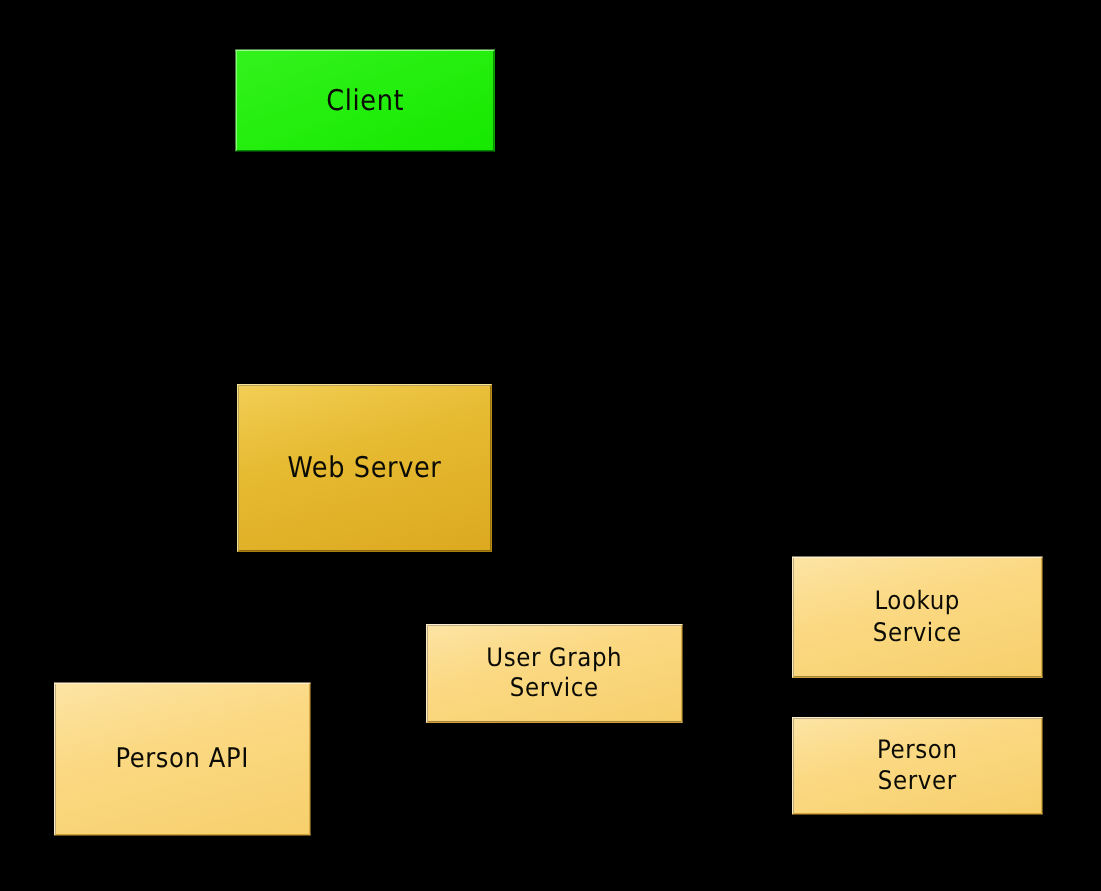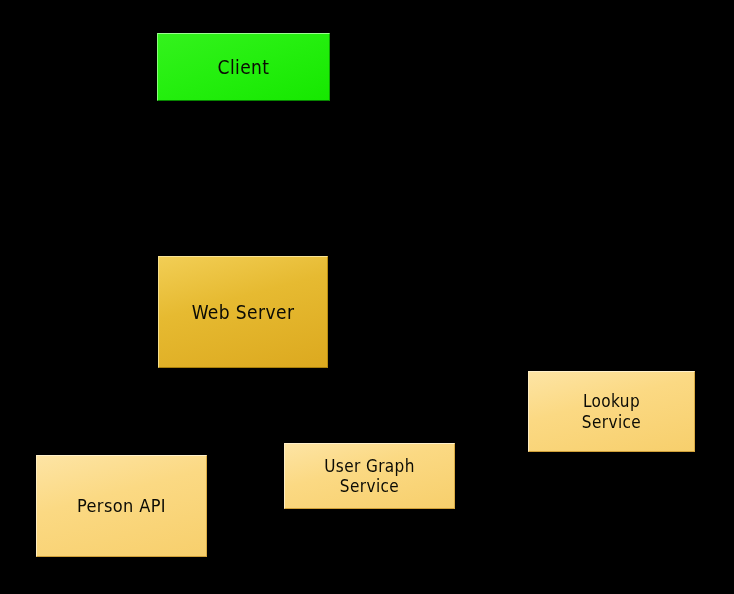--- a/index.html
+++ b/index.html
@@ -75,20 +75,24 @@
 <div class="node green" style="left: 157px; top: 33px; width: 173px; height: 68px; font-size: 19px;">
       <span class="label">Client</span>
     </div>
     <div class="node gold" style="left: 158px; top: 218px; width: 170px; height: 112px; font-size: 19px; margin-top: 38px;">
       <span class="label">Web Server</span>
     </div>
     <div class="node sand" style="left: 528px; top: 371px; width: 167px; height: 81px; font-size: 17px;">
       <span class="label">Lookup
 Service</span>
     </div>
-    <div class="node sand" style="left: 284px; top: 443px; width: 171px; height: 66px; font-size: 17px;">
+    <div class="node sand" style="left: 284px; top: 416px; width: 171px; height: 66px; font-size: 17px;">
       <span class="label">User Graph
 Service</span>
+    </div>
+    <div class="node sand" style="left: 528px; top: 478px; width: 167px; height: 65px; font-size: 17px;">
+      <span class="label">Person
+Server</span>
     </div>
     <div class="node sand" style="left: 36px; top: 455px; width: 171px; height: 102px; font-size: 18px;">
       <span class="label">Person API</span>
     </div>
   </div>
 
 </body></html>

